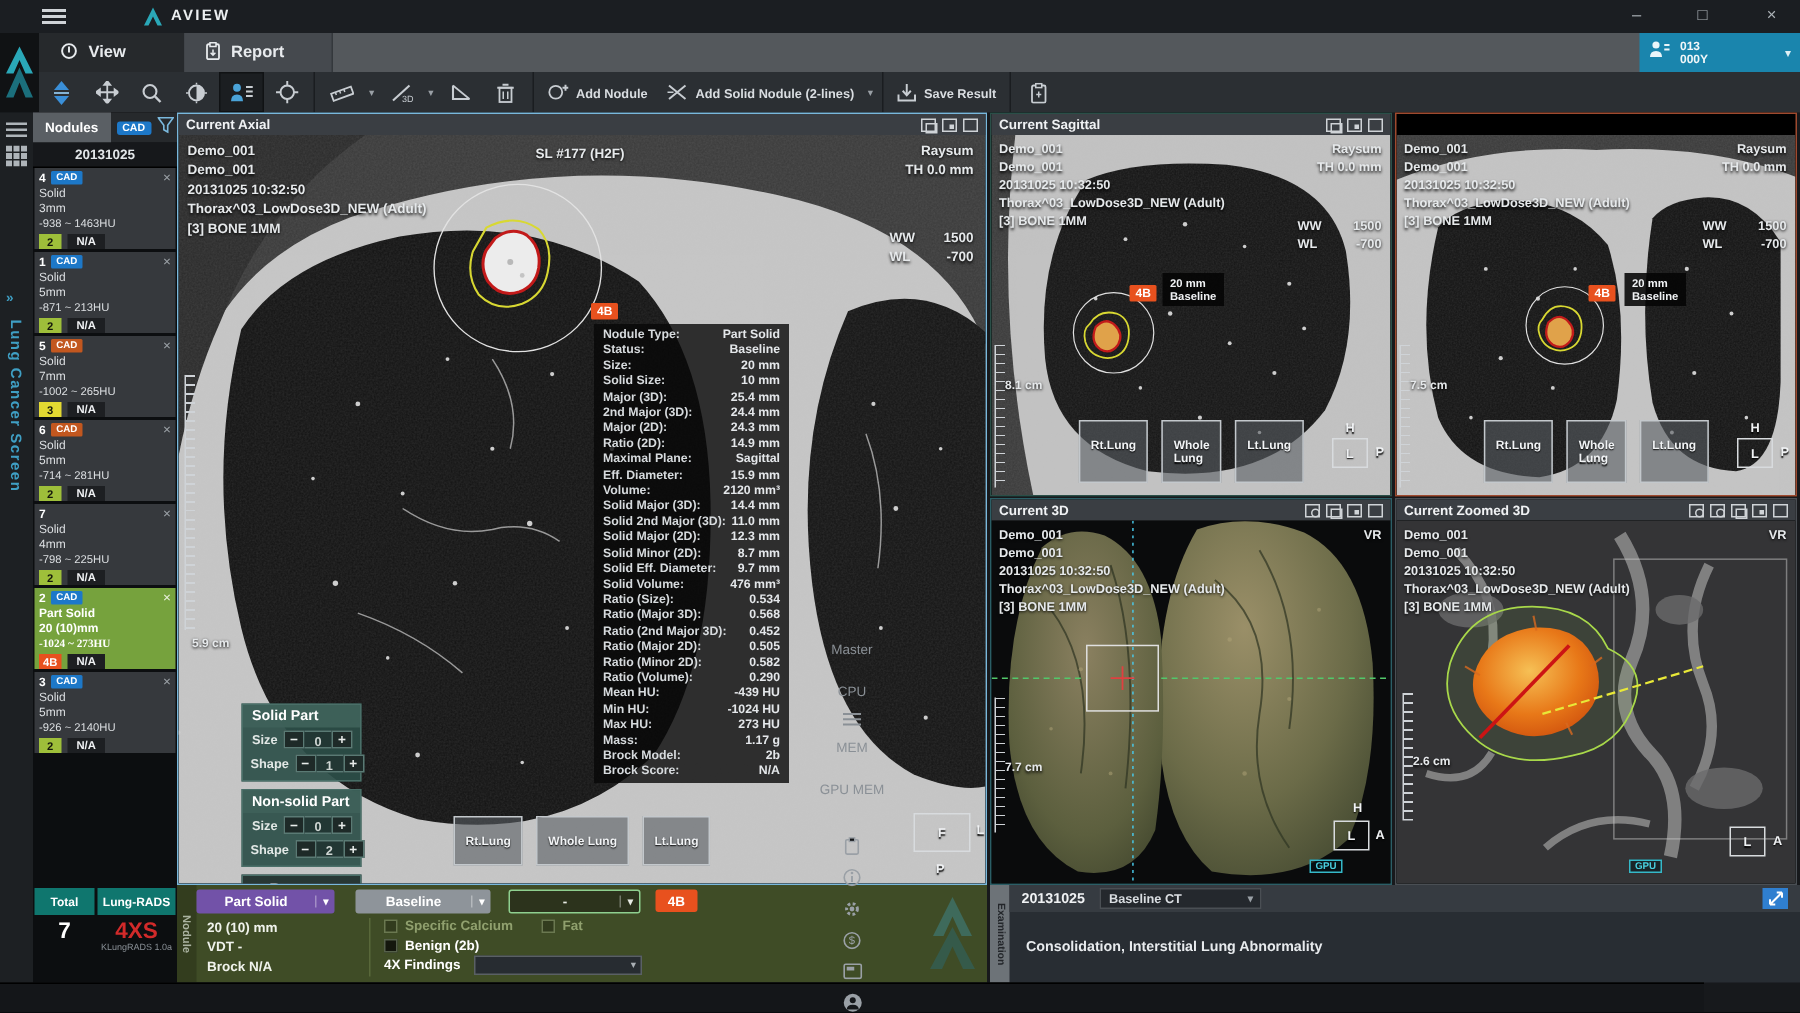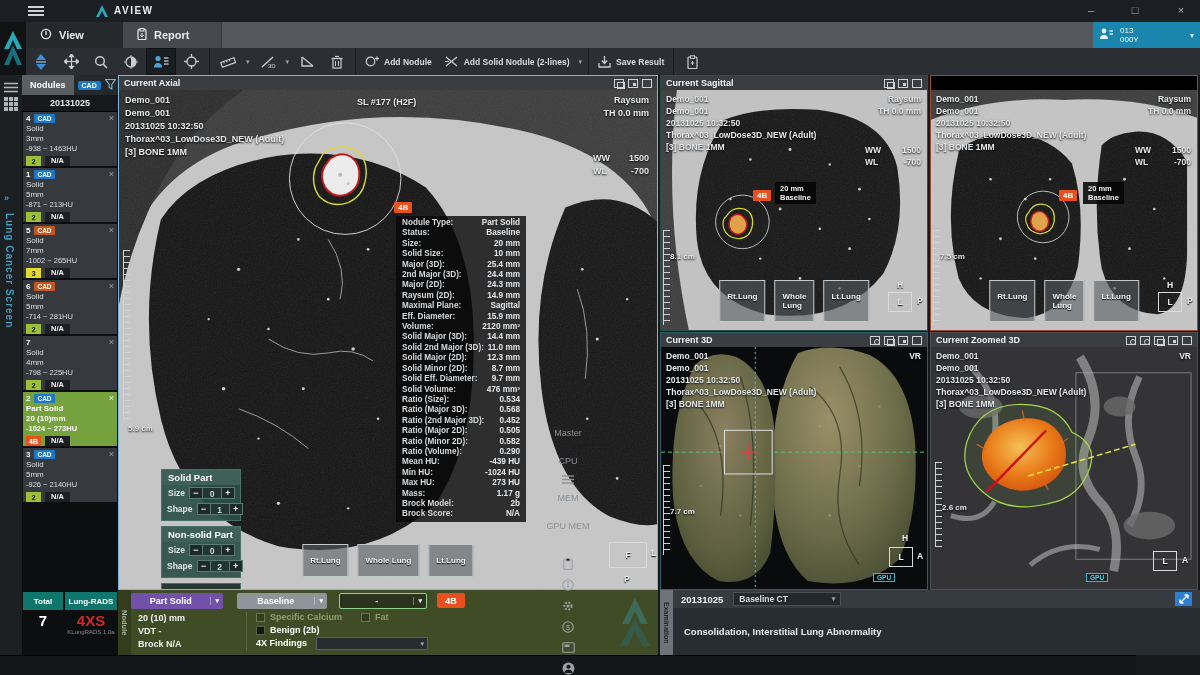--- a/index.html
+++ b/index.html
@@ -15,21 +15,21 @@
   .app-name{position:absolute;left:114px;top:5px;font-size:10px;font-weight:700;letter-spacing:1.5px;color:#eceff1;}
   .winbtn{position:absolute;top:3px;width:18px;height:16px;text-align:center;font-size:11px;color:#aeb4b9;line-height:15px;cursor:pointer;}
 
   
   .tabrow{position:absolute;left:0;top:22px;width:1200px;height:26px;background:#54585c;}
   .logo-block{position:absolute;left:0;top:22px;width:26px;height:53px;background:#101214;display:flex;align-items:center;justify-content:center;}
   .tab{position:absolute;top:0;height:26px;display:flex;align-items:center;gap:7px;padding:0 14px;font-size:11px;font-weight:700;color:#e8ebee;cursor:pointer;}
   .tab-view{left:26px;width:97px;background:#26292c;}
   .tab-report{left:123px;width:99px;background:#45494e;border-right:1px solid #34383c;}
   .patient-badge{position:absolute;right:0;top:0;height:26px;width:107px;background:#1a85ad;display:flex;align-items:center;gap:6px;padding:0 6px;cursor:pointer;}
-  .pb-txt{font-size:8px;font-weight:400;color:#f2f7f9;line-height:9px;}
+  .pb-txt{font-size:8px;font-weight:700;color:#f2f7f9;line-height:9px;}
   .pb-chev{margin-left:auto;font-size:8px;color:#dff0f6;}
 
   
   .toolbar{position:absolute;left:26px;top:48px;width:1174px;height:27px;background:#2b2f33;display:flex;align-items:center;}
   .tbtn{height:27px;min-width:30px;display:flex;align-items:center;justify-content:center;gap:5px;padding:0 6px;cursor:pointer;}
   .tbtn.pressed{background:#1b1e21;box-shadow:inset 0 0 0 1px #101214;}
   .tsep{width:1px;height:27px;background:#1a1d20;margin:0 3px;}
   .tlabel{font-size:8.5px;font-weight:700;color:#d9dde1;white-space:nowrap;}
   .tchev{font-size:7px;color:#9aa0a6;padding:0 3px;cursor:pointer;}
 
@@ -460,21 +460,21 @@
           </div>
         </div>
         <div class="ncard selected">
           <div class="r1">
             <span class="nnum">2</span>
             <span class="ncad cad-blue">CAD</span>
             <span class="nx">×</span>
           </div>
           <div class="nline">Part Solid</div>
           <div class="nline">20 (10)mm</div>
-          <div class="nline" style="font-size:7.5px;">-1024 ~ 273HU</div>
+          <div class="nline" style="font-size:7.5px;font-family:Liberation Serif, serif;">-1024 ~ 273HU</div>
           <div class="r2">
             <span class="nbadge b-red">4B</span>
             <span class="nna">N/A</span>
           </div>
         </div>
         <div class="ncard">
           <div class="r1">
             <span class="nnum">3</span>
             <span class="ncad cad-blue">CAD</span>
             <span class="nx">×</span>
@@ -615,21 +615,21 @@
           </div>
           <div class="it-row">
             <span class="lb">2nd Major (3D):</span>
             <span class="vl">24.4 mm</span>
           </div>
           <div class="it-row">
             <span class="lb">Major (2D):</span>
             <span class="vl">24.3 mm</span>
           </div>
           <div class="it-row">
-            <span class="lb">Raysum (2D):</span>
+            <span class="lb">Ratio (2D):</span>
             <span class="vl">14.9 mm</span>
           </div>
           <div class="it-row">
             <span class="lb">Maximal Plane:</span>
             <span class="vl">Sagittal</span>
           </div>
           <div class="it-row">
             <span class="lb">Eff. Diameter:</span>
             <span class="vl">15.9 mm</span>
           </div>

